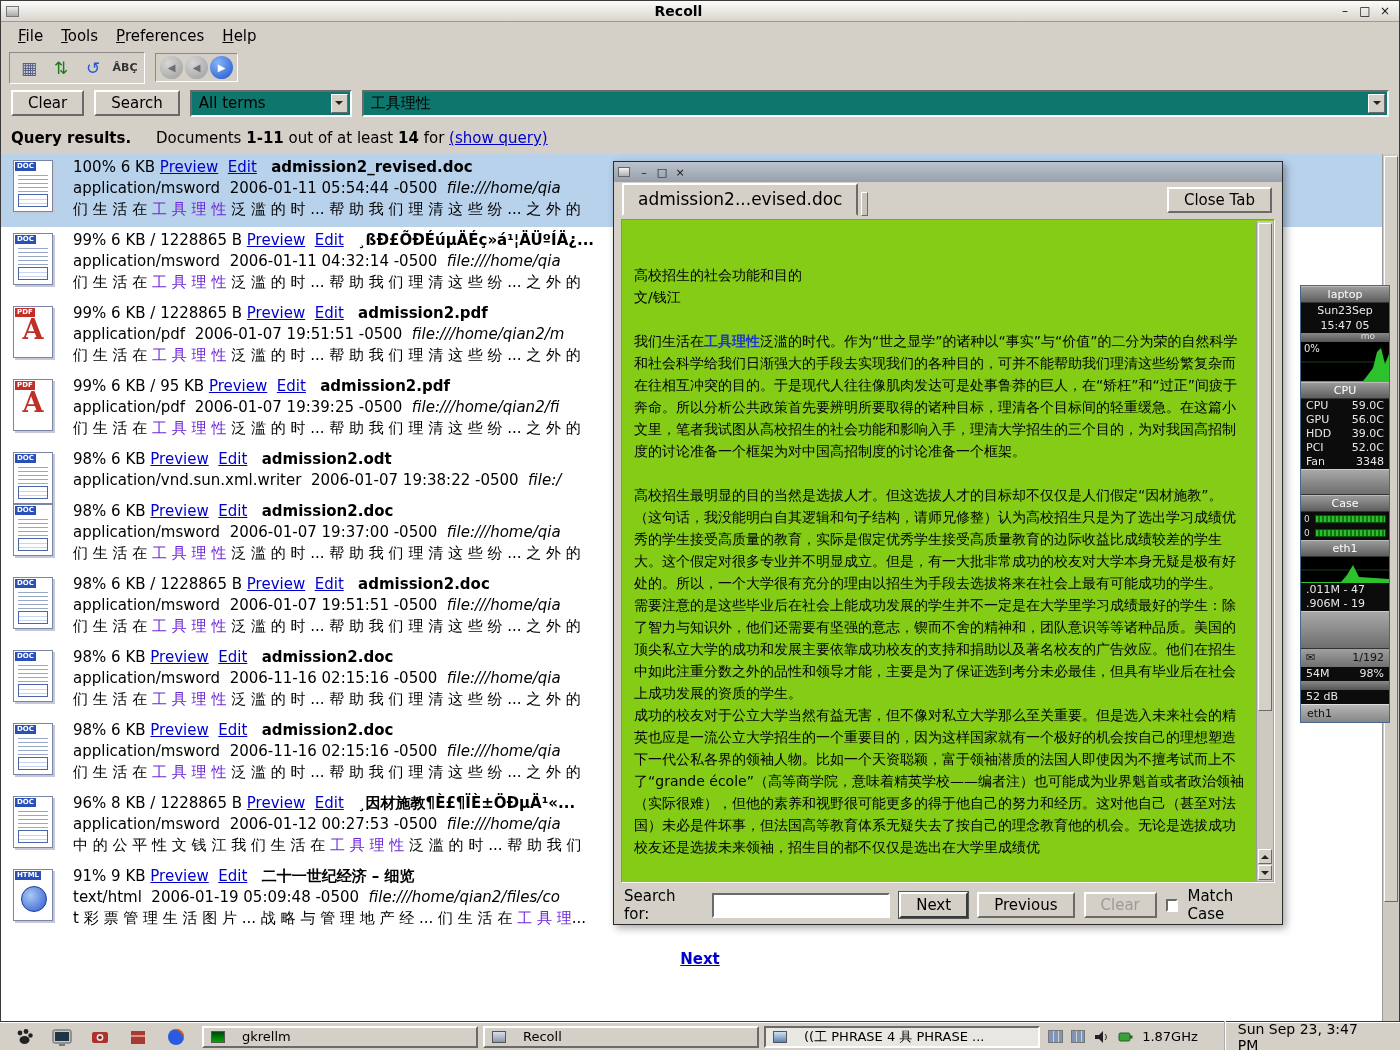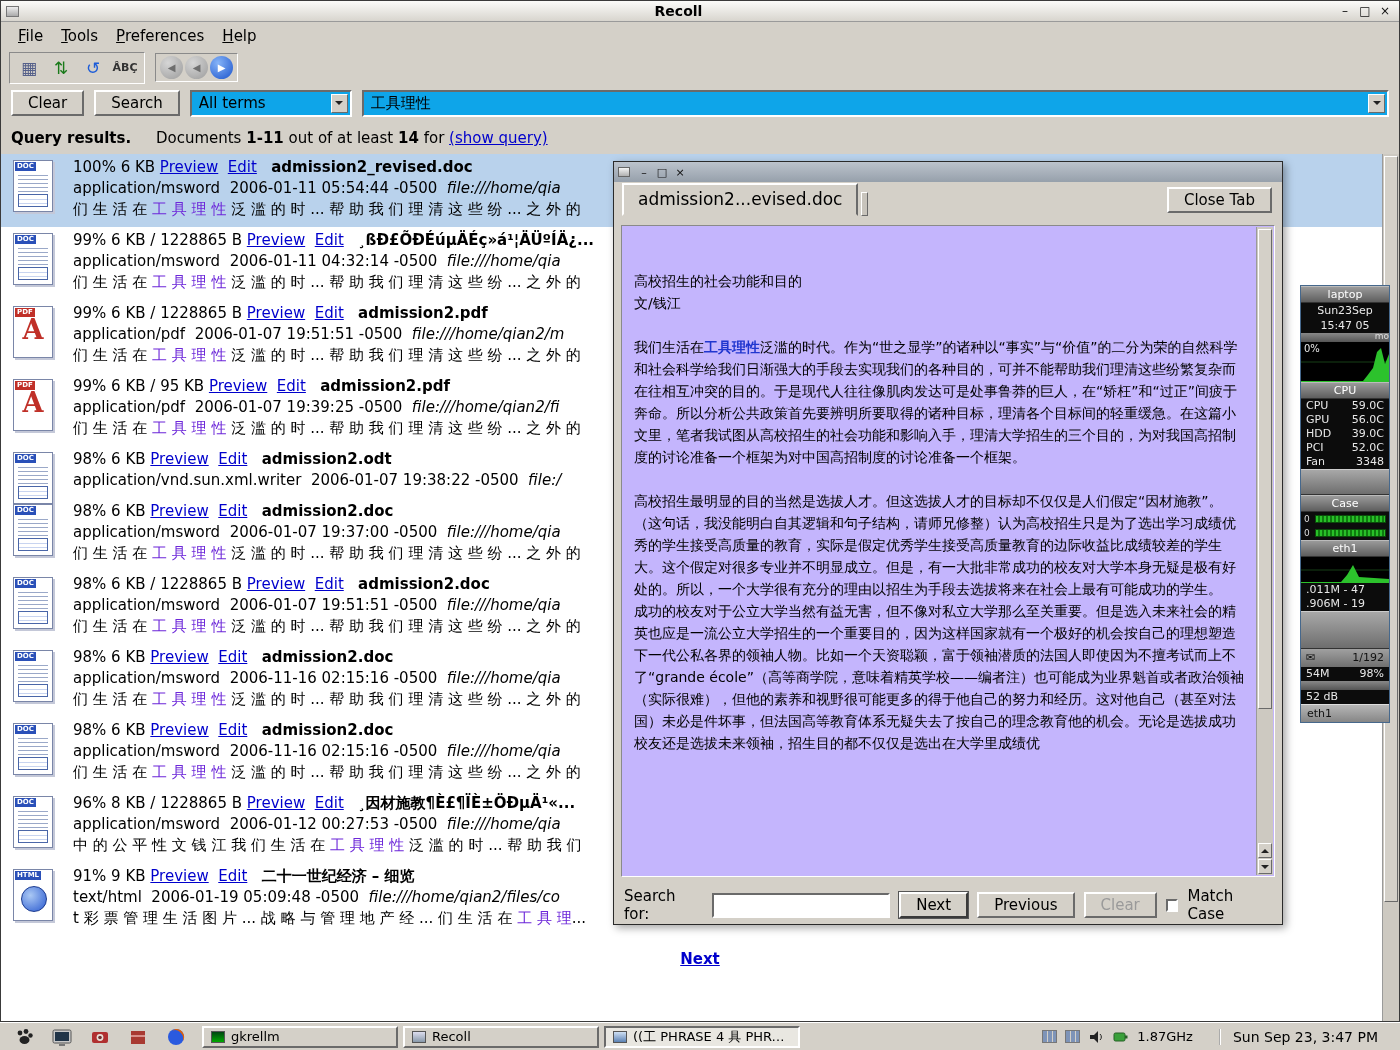--- a/index.html
+++ b/index.html
@@ -26,21 +26,21 @@
   .tool-glyph.txt{font-size:11px;font-weight:bold;}
   .nav-circle{width:23px;height:23px;border-radius:50%;display:flex;align-items:center;justify-content:center;
               font-size:10px;cursor:pointer;}
   .nav-circle.disabled{background:radial-gradient(circle at 35% 30%,#d6d6d6,#9c9c9c);color:#6e6e6e;}
   .nav-circle.enabled{background:radial-gradient(circle at 35% 30%,#86b4f8,#1c54cc);color:#fff;}
   .search-row{height:34px;display:flex;align-items:center;padding:0 10px;gap:10px;flex:0 0 auto;}
   .push-btn{border:2px solid;border-color:#fff #6a6a6a #6a6a6a #fff;background:#d4d0c8;
             padding:2px 15px;font-size:15px;font-family:inherit;cursor:pointer;}
   .push-btn.default{border-color:#fff #3a3a3a #3a3a3a #fff;box-shadow:0 0 0 1px #555;}
   .push-btn.disabled{color:#9a9a9a;}
-  .combo{border:2px solid;border-color:#6a6a6a #fff #fff #6a6a6a;background:#0ea5e9;height:27px;
+  .combo{border:2px solid;border-color:#6a6a6a #fff #fff #6a6a6a;background:#0f766e;height:27px;
          display:flex;align-items:center;padding:1px 7px;font-size:15px;position:relative;cursor:pointer;}
   .combo .combo-arrow{position:absolute;right:2px;top:2px;bottom:2px;width:17px;background:#d4d0c8;
          border:1px solid;border-color:#fff #6a6a6a #6a6a6a #fff;display:flex;align-items:center;justify-content:center;}
   .combo .combo-arrow::after{content:"";border:4px solid transparent;border-top-color:#222;margin-top:4px;}
   .mode-combo{width:162px;}
   .query-combo{flex:1;}
   .results-header{padding:9px 10px 7px;font-size:15px;background:#d4d0c8;flex:0 0 auto;}
   .results-header .pre{margin-left:20px;}
   .results{flex:1;background:#fff;position:relative;overflow:hidden;font-size:15px;}
   .result-row{position:relative;padding:3px 26px 7px 72px;line-height:21px;}
@@ -79,21 +79,21 @@
   .pv-title{flex:1;text-align:center;font-weight:bold;font-size:13px;color:#0c0c0c;
             white-space:nowrap;overflow:hidden;}
   .pv-btn{width:16px;height:14px;display:flex;align-items:center;justify-content:center;font-size:11px;
           margin-left:2px;cursor:pointer;color:#111;}
   .pv-tabrow{height:34px;display:flex;align-items:flex-end;padding:5px 8px 0;position:relative;flex:0 0 auto;}
   .pv-tab{border:2px solid;border-color:#fff #6a6a6a #d4d0c8 #fff;background:#d4d0c8;
           padding:4px 14px 5px;font-size:17px;cursor:pointer;}
   .pv-tab-handle{width:7px;height:24px;margin-left:3px;border:1px solid;border-color:#fff #6a6a6a #6a6a6a #fff;
           background:#c8c4bc;cursor:pointer;}
   .pv-closetab{position:absolute;right:10px;top:5px;}
-  .pv-body{flex:1;margin:9px 7px;background:#c4b5fd;border:1px solid;border-color:#8a8a8a #fff #fff #8a8a8a;
+  .pv-body{flex:1;margin:3px 7px;background:#84cc16;border:1px solid;border-color:#8a8a8a #fff #fff #8a8a8a;
            position:relative;overflow:hidden;}
   .pv-text{position:absolute;left:12px;right:30px;top:44px;bottom:0;font-size:14px;line-height:22px;overflow:hidden;}
   .pv-p{margin:0;}
   .pv-p.gap{margin-bottom:22px;}
   .pv-hl{color:#2036cf;font-weight:bold;}
   .pv-scroll{position:absolute;right:1px;top:1px;bottom:1px;width:17px;background:#cdc9c1;border-left:1px solid #9a9a9a;}
   .pv-thumb{position:absolute;left:1px;right:1px;top:2px;height:74%;background:#d4d0c8;
             border:1px solid;border-color:#fff #6a6a6a #6a6a6a #fff;}
   .pv-sbtn{position:absolute;left:1px;right:1px;height:15px;background:#d4d0c8;
            border:1px solid;border-color:#fff #6a6a6a #6a6a6a #fff;
@@ -109,40 +109,40 @@
             display:inline-block;cursor:pointer;}
   
   #gkrellm{position:absolute;left:1300px;top:285px;width:90px;background:#f97316;border:1px solid #46688c;
            z-index:6;color:#e8e8e8;font-size:11px;}
   .gk-cap{background:linear-gradient(#9a9a9a,#5e5e5e);color:#fff;text-align:center;font-size:11px;
           padding:1px 0;border-top:1px solid #bbb;border-bottom:1px solid #333;}
   .gk-black{background:#0c0c0c;}
   .gk-center{text-align:center;padding:1px 0;}
   .gk-row{display:flex;justify-content:space-between;padding:0 5px;line-height:14px;}
   .gk-krellstrip{height:9px;background:linear-gradient(#888,#555);position:relative;}
-  .gk-krellstrip .gk-mini{position:absolute;right:0;top:-2px;font-size:9px;color:#ddd;}
+  .gk-krellstrip .gk-mini{position:absolute;right:14px;top:-2px;font-size:9px;color:#ddd;}
   .gk-chart{position:relative;background:#000;}
   .gk-pct{position:absolute;left:3px;top:1px;font-size:10px;color:#e8e8e8;}
   .gk-panel{height:26px;background:linear-gradient(#a8a8a8,#6e6e6e);border-top:1px solid #ccc;border-bottom:1px solid #333;}
   .gk-panel.tall{height:38px;}
   .gk-krellrow{display:flex;align-items:center;gap:3px;padding:2px 3px;}
   .gk-krellrow span{font-size:9px;width:8px;color:#ddd;}
   .gk-bar{flex:1;height:8px;background:repeating-linear-gradient(90deg,#28c028 0 2px,#0f7a0f 2px 4px);
           border:1px solid #0a4a0a;}
   .gk-mail{background:linear-gradient(#a0a0a0,#707070);color:#111;align-items:center;padding:2px 5px;}
   .gk-footer{background:linear-gradient(#b6b6b6,#868686);color:#111;padding:2px 6px;font-size:11px;
              border-top:1px solid #ddd;}
   
   #taskbar{position:absolute;left:0;top:1022px;width:1400px;height:28px;background:#d4d0c8;
            border-top:1px solid #fff;display:flex;align-items:center;padding:0 6px;gap:8px;z-index:10;}
   .tb-launchers{display:flex;align-items:center;gap:14px;padding:0 6px;}
   .launcher{width:24px;height:24px;display:flex;align-items:center;justify-content:center;cursor:pointer;}
   .tb-tasks{display:flex;align-items:center;gap:5px;}
-  .taskbtn{width:196px;height:22px;border:2px solid;border-color:#fff #6a6a6a #6a6a6a #fff;background:#d4d0c8;
-           display:flex;align-items:center;gap:6px;padding:0 7px;font-size:13px;overflow:hidden;
+  .taskbtn{width:276px;height:22px;border:2px solid;border-color:#fff #6a6a6a #6a6a6a #fff;background:#d4d0c8;
+           display:flex;align-items:center;gap:17px;padding:0 7px;font-size:13px;overflow:hidden;
            white-space:nowrap;cursor:pointer;}
   .taskbtn.active{border-color:#6a6a6a #fff #fff #6a6a6a;background:#e9e7e1;}
   .task-ico{width:14px;height:12px;flex:0 0 auto;border:1px solid #555;}
   .ti-gkrellm{background:linear-gradient(#041,#0a0) }
   .ti-recoll{background:linear-gradient(#dde,#89a);}
   .ti-preview{background:linear-gradient(#cfe0f4,#5c82b4);}
   .task-label{overflow:hidden;text-overflow:ellipsis;}
   .tb-tray{margin-left:auto;display:flex;align-items:center;gap:8px;padding-right:4px;}
   .tray-grid{width:15px;height:13px;background:
       repeating-linear-gradient(90deg,#7e94b8 0 4px,#d4d0c8 4px 5px),
@@ -361,20 +361,21 @@
     <div class="pv-tab">admission2...evised.doc</div>
     <div class="pv-tab-handle"></div>
     <button class="push-btn pv-closetab">Close Tab</button>
   </div>
   <div class="pv-body">
     <div class="pv-text" id="preview-text">
         <p class="pv-p"><span class="">高校招生的社会功能和目的</span></p>
         <p class="pv-p gap"><span class="">文/钱江</span></p>
         <p class="pv-p gap"><span class="">我们生活在</span><span class="pv-hl">工具理性</span><span class="">泛滥的时代。作为“世之显学”的诸种以“事实”与“价值”的二分为荣的自然科学和社会科学给我们日渐强大的手段去实现我们的各种目的，可并不能帮助我们理清这些纷繁复杂而在往相互冲突的目的。于是现代人往往像肌肉发达可是处事鲁莽的巨人，在“矫枉”和“过正”间疲于奔命。所以分析公共政策首先要辨明所要取得的诸种目标，理清各个目标间的轻重缓急。在这篇小文里，笔者我试图从高校招生的社会功能和影响入手，理清大学招生的三个目的，为对我国高招制度的讨论准备一个框架为对中国高招制度的讨论准备一个框架。</span></p>
         <p class="pv-p"><span class="">高校招生最明显的目的当然是选拔人才。但这选拔人才的目标却不仅仅是人们假定“因材施教”。（这句话，我没能明白自其逻辑和句子结构，请师兄修整）认为高校招生只是为了选出学习成绩优秀的学生接受高质量的教育，实际是假定优秀学生接受高质量教育的边际收益比成绩较差的学生大。这个假定对很多专业并不明显成立。但是，有一大批非常成功的校友对大学本身无疑是极有好处的。所以，一个大学很有充分的理由以招生为手段去选拔将来在社会上最有可能成功的学生。</span></p>
+        <p class="pv-p"><span class="">需要注意的是这些毕业后在社会上能成功发展的学生并不一定是在大学里学习成绩最好的学生：除了智力与知识外，他们还需要有坚强的意志，锲而不舍的精神和，团队意识等等诸种品质。美国的顶尖私立大学的成功和发展主要依靠成功校友的支持和捐助以及著名校友的广告效应。他们在招生中如此注重分数之外的品性和领导才能，主要是为了保证选到考分未必最佳，但具有毕业后在社会上成功发展的资质的学生。</span></p>
         <p class="pv-p"><span class="">成功的校友对于公立大学当然有益无害，但不像对私立大学那么至关重要。但是选入未来社会的精英也应是一流公立大学招生的一个重要目的，因为这样国家就有一个极好的机会按自己的理想塑造下一代公私各界的领袖人物。比如一个天资聪颖，富于领袖潜质的法国人即使因为不擅考试而上不了“grande école”（高等商学院，意味着精英学校——编者注）也可能成为业界魁首或者政治领袖（实际很难），但他的素养和视野很可能更多的得于他自己的努力和经历。这对他自己（甚至对法国）未必是件坏事，但法国高等教育体系无疑失去了按自己的理念教育他的机会。无论是选拔成功校友还是选拔未来领袖，招生目的都不仅仅是选出在大学里成绩优</span></p>
       </div>
     <div class="pv-scroll">
       <div class="pv-thumb"></div>
       <div class="pv-sbtn up"></div>
       <div class="pv-sbtn down"></div>
     </div>
   </div>
   <div class="pv-find">
     <span>Search for:</span>

